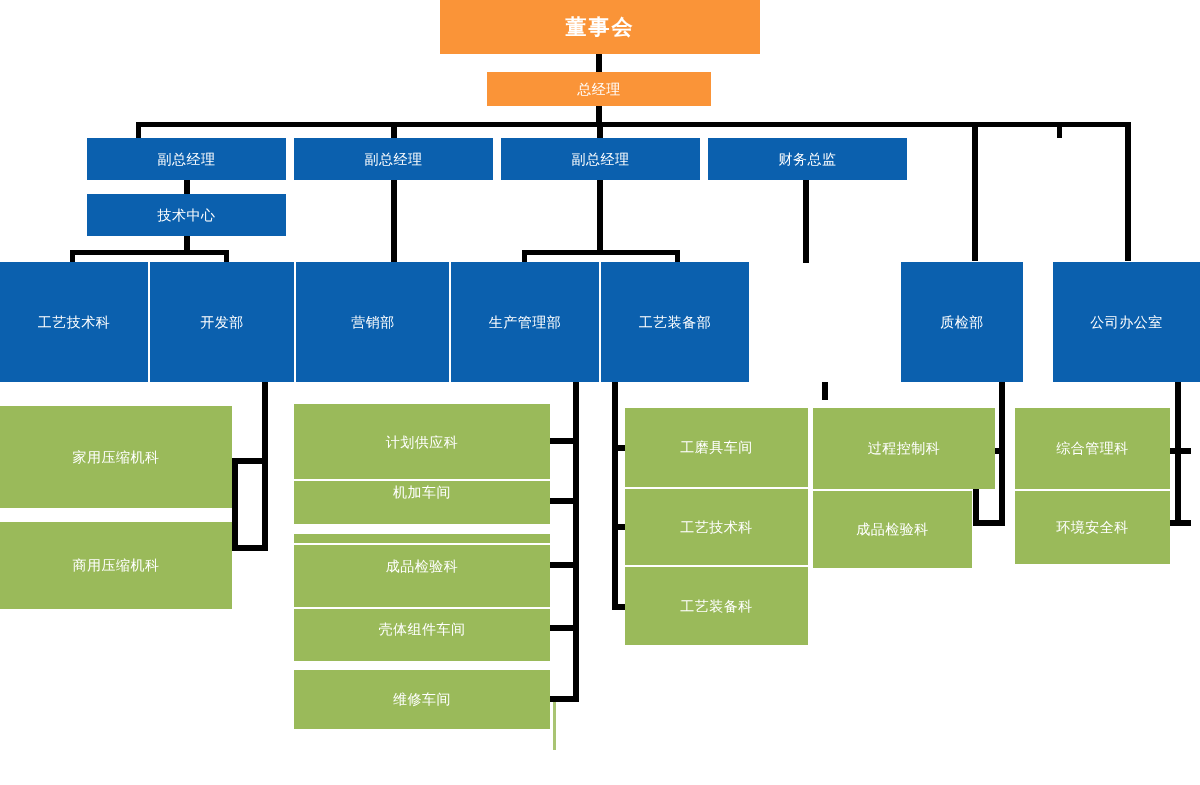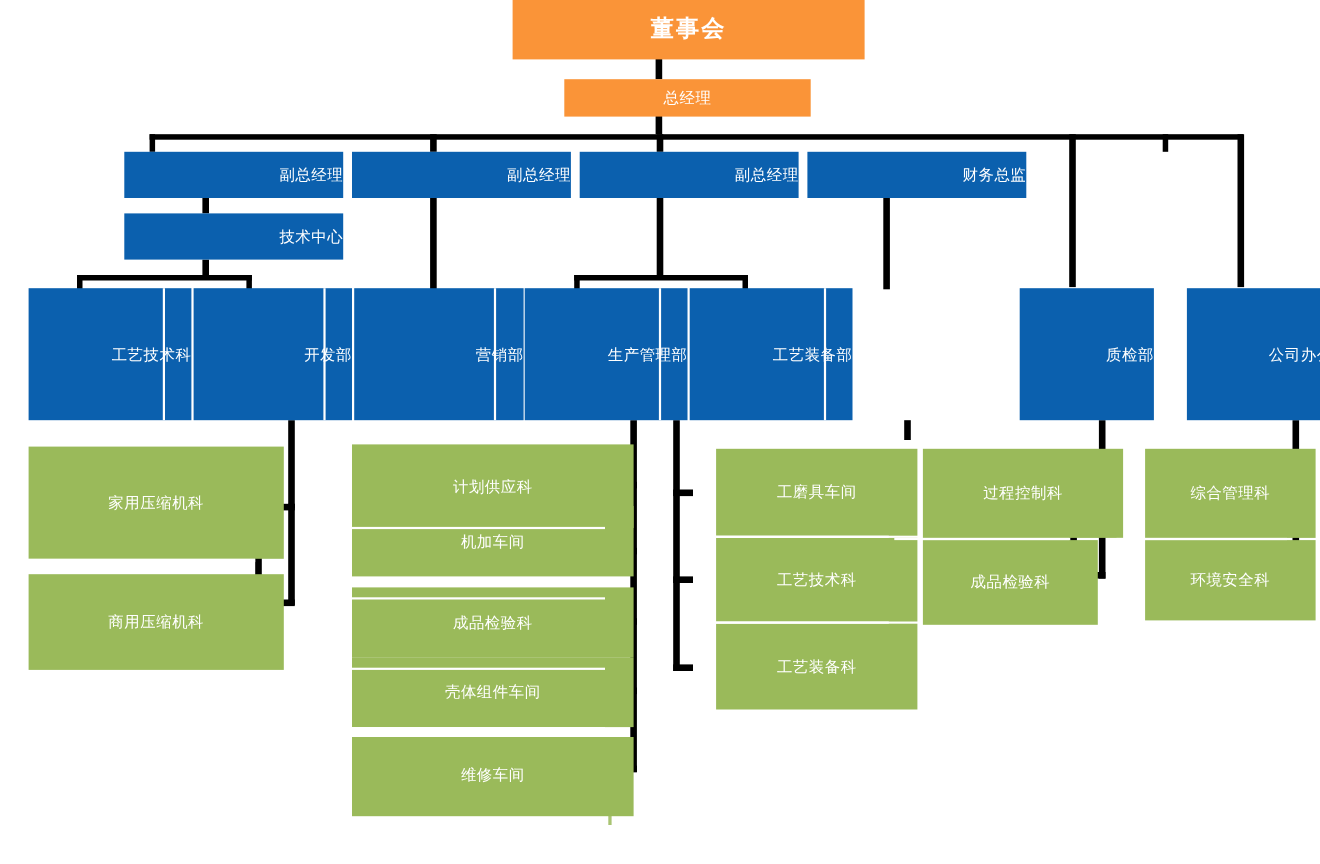--- a/index.html
+++ b/index.html
@@ -23,24 +23,23 @@
     box-sizing: border-box;
     display: flex;
     align-items: center;
     justify-content: center;
     text-align: center;
     color: #ffffff;
     font-size: 14px;
     line-height: 1.3;
     letter-spacing: 0.5px;
     z-index: 3;
-    margin-left: 26px;
   }
   .node.orange { background: #FA9438; }
-  .node.blue   { background: #0B60AE; justify-content: flex-end; }
+  .node.blue   { background: #0B60AE; }
   .node.green  { background: #9ABA5A; }
 
   .node.title {
     font-size: 21px;
     font-weight: bold;
     letter-spacing: 2px;
   }
 
   .conn {
     position: absolute;
@@ -183,21 +182,21 @@
   </div>
   <div class="node green" style="left:294px; top:460px; width:256px; height:64px;">
     <span>机加车间</span>
   </div>
   <div class="node green" style="left:294px; top:534px; width:256px; height:64px;">
     <span>成品检验科</span>
   </div>
   <div class="node green" style="left:294px; top:598px; width:256px; height:63px;">
     <span>壳体组件车间</span>
   </div>
-  <div class="node green" style="left:294px; top:670px; width:256px; height:72px;font-family:Liberation Serif, serif;">
+  <div class="node green" style="left:294px; top:670px; width:256px; height:59px;">
     <span>维修车间</span>
   </div>
 
   <div class="node green" style="left:625px; top:408px; width:183px; height:79px;">
     <span>工磨具车间</span>
   </div>
   <div class="node green" style="left:625px; top:489px; width:183px; height:76px;">
     <span>工艺技术科</span>
   </div>
   <div class="node green" style="left:625px; top:567px; width:183px; height:78px;">

